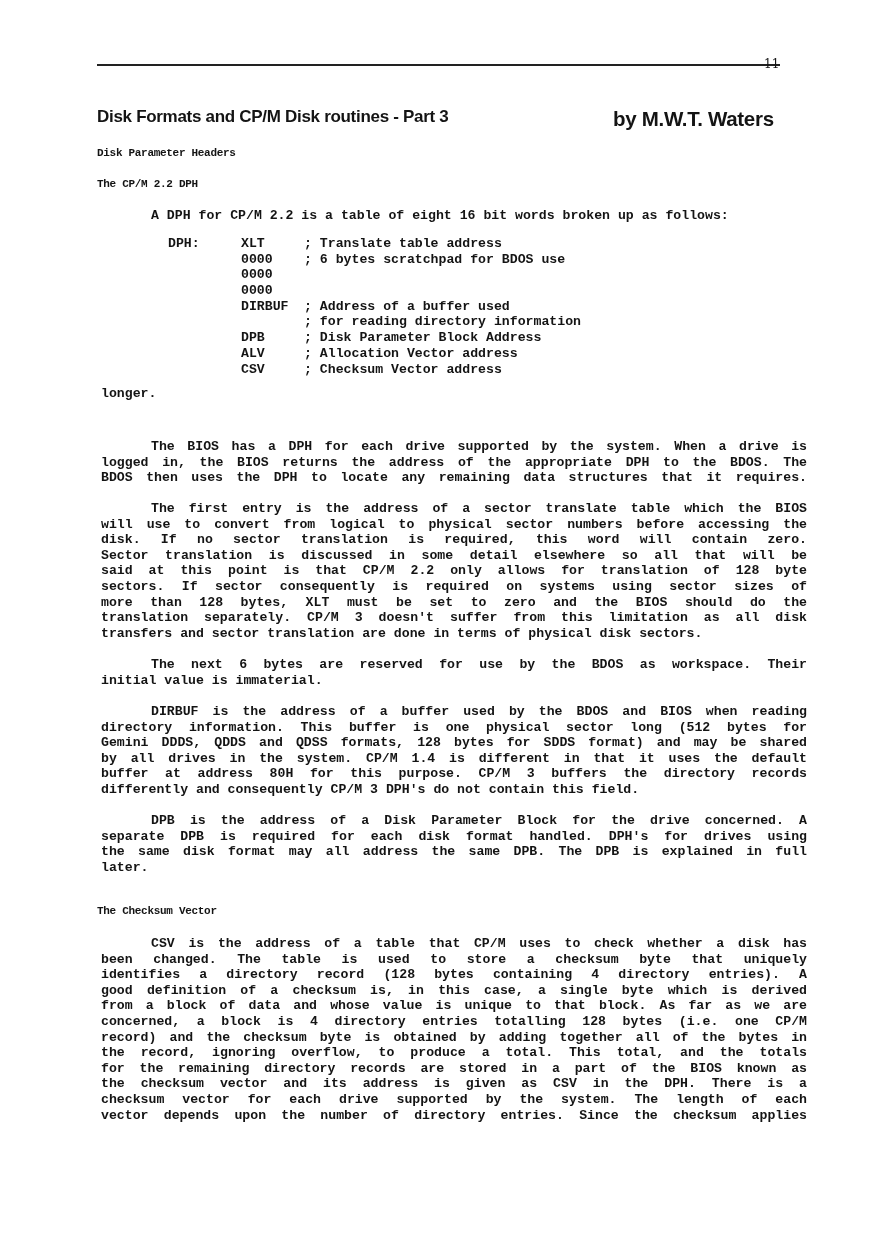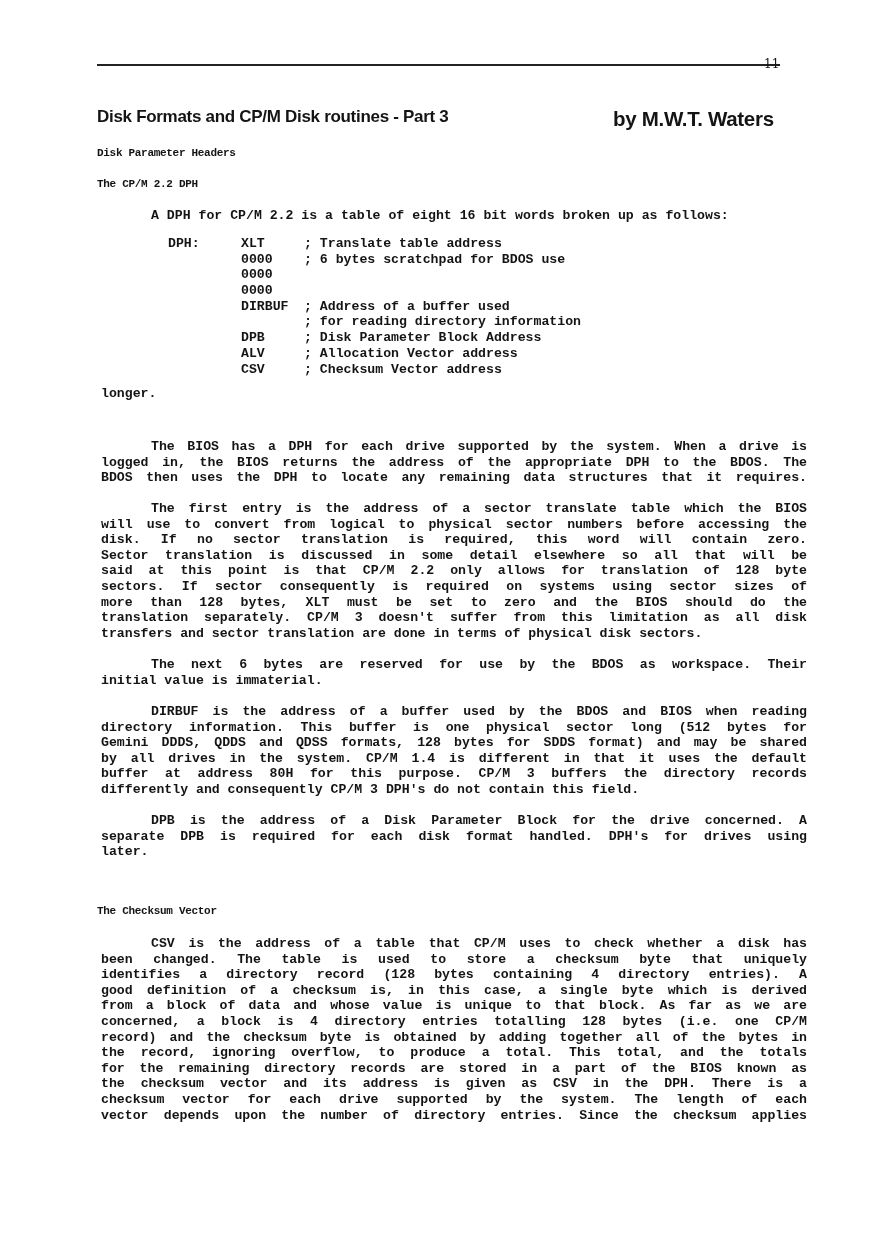--- a/index.html
+++ b/index.html
@@ -115,20 +115,21 @@
     <span class="line">directory information.  This buffer is one physical sector long (512 bytes for</span>
     <span class="line">Gemini DDDS, QDDS and QDSS formats, 128 bytes for SDDS format) and may be shared</span>
     <span class="line">by all drives in the system.  CP/M 1.4 is different in that it uses the default</span>
     <span class="line">buffer at address 80H for this purpose.  CP/M 3 buffers the directory records</span>
     <span class="line last">differently and consequently CP/M 3 DPH's do not contain this field.</span>
   </div>
 
   <div class="para mono" style="top:812px">
     <span class="line"><span class="ind"></span><span>DPB is the address of a Disk Parameter Block for the drive concerned.  A</span></span>
     <span class="line">separate DPB is required for each disk format handled.  DPH's for drives using</span>
+    <span class="line">the same disk format may all address the same DPB.  The DPB is explained in full</span>
     <span class="line last">later.</span>
   </div>
 
   <div class="h" style="top:905px">The Checksum Vector</div>
 
   <div class="para mono" style="top:935px">
     <span class="line"><span class="ind"></span><span>CSV is the address of a table that CP/M uses to check whether a disk has</span></span>
     <span class="line">been changed.  The table is used to store a checksum byte that uniquely</span>
     <span class="line">identifies a directory record (128 bytes containing 4 directory entries).  A</span>
     <span class="line">good definition of a checksum is, in this case, a single byte which is derived</span>

